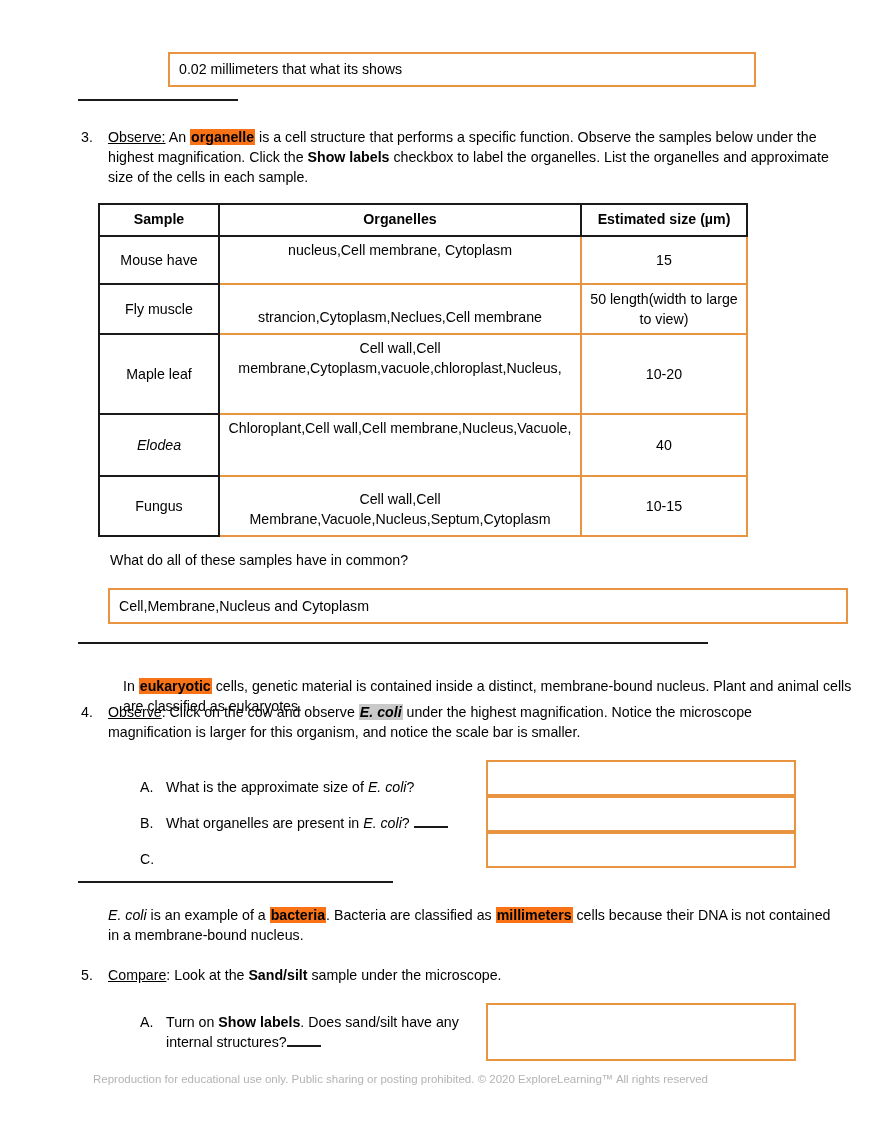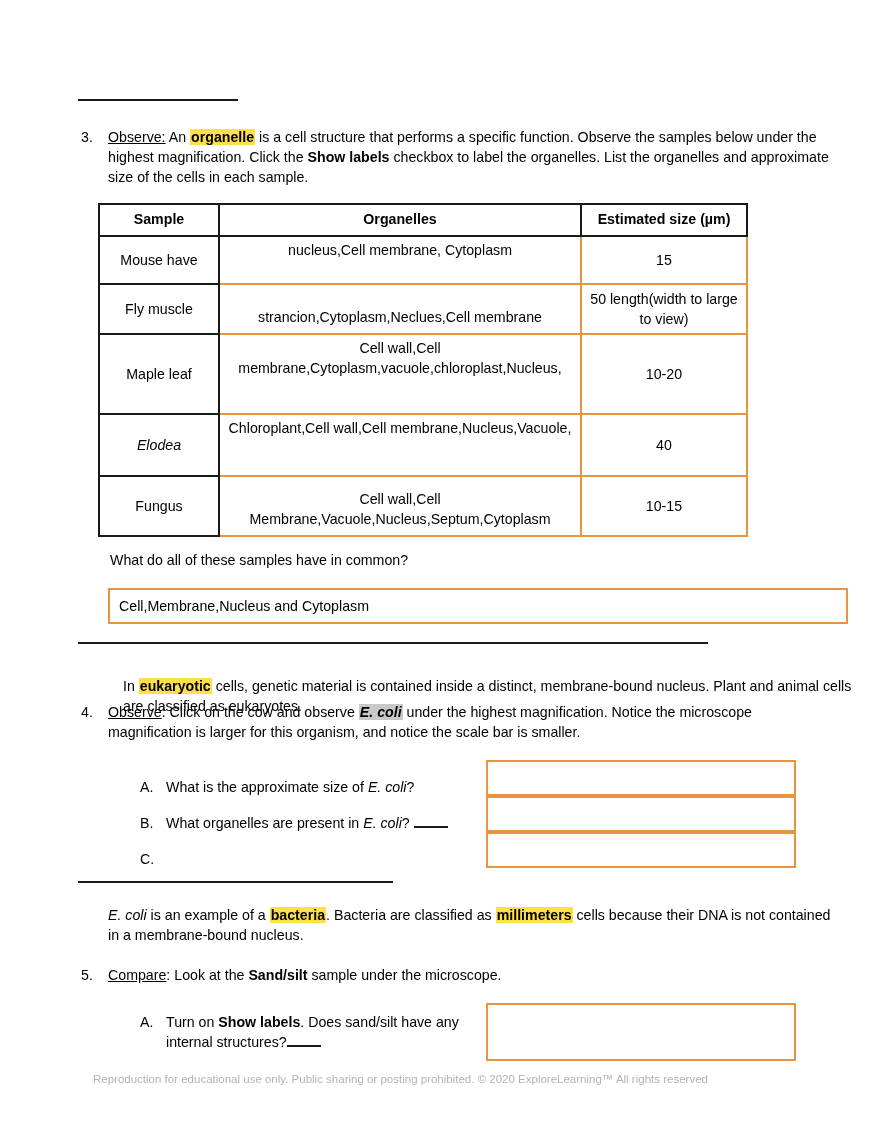--- a/index.html
+++ b/index.html
@@ -65,21 +65,21 @@
     padding-left: 3px;
   }
   .numbered-body { flex: 1; }
 
   .item3 { left: 78px; top: 127px; width: 760px; }
   .item4 { left: 78px; top: 702px; width: 760px; }
   .item5 { left: 78px; top: 965px; width: 760px; }
 
   u, .uline { text-decoration: underline; }
   .hl {
-    background: #fde047;
+    background: #f97316;
     font-weight: bold;
     padding: 0 1px;
   }
   .hl-italic {
     background: #c9c9c9;
     font-weight: bold;
     font-style: italic;
     padding: 0 1px;
   }
   b { font-weight: bold; }
@@ -229,20 +229,23 @@
     width: 34px;
     height: 0.85em;
     vertical-align: baseline;
   }
 </style>
 </head>
 <body>
 
 <div class="page">
 
+  <div class="answer-box top-answer">
+    <span>0.02 millimeters that what its shows</span>
+  </div>
 
   <div class="hrule hrule-1"></div>
 
   <div class="numbered item3">
     <div class="num">3.</div>
     <div class="numbered-body">
       <span class="uline">Observe:</span><span> An </span><span class="hl">organelle</span><span> is a cell structure that performs a specific function. Observe the samples below under the highest magnification. Click the </span><b>Show labels</b><span> checkbox to label the organelles. List the organelles and approximate size of the cells in each sample.</span>
     </div>
   </div>
 

